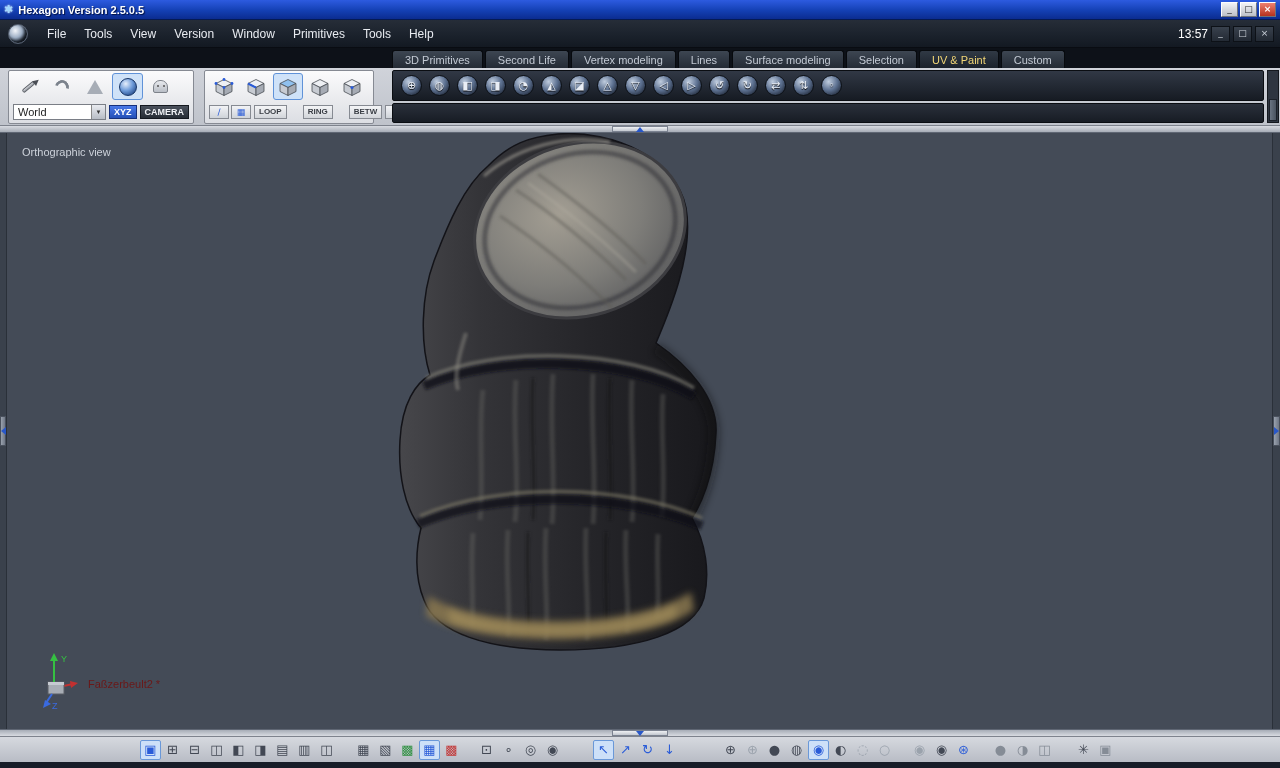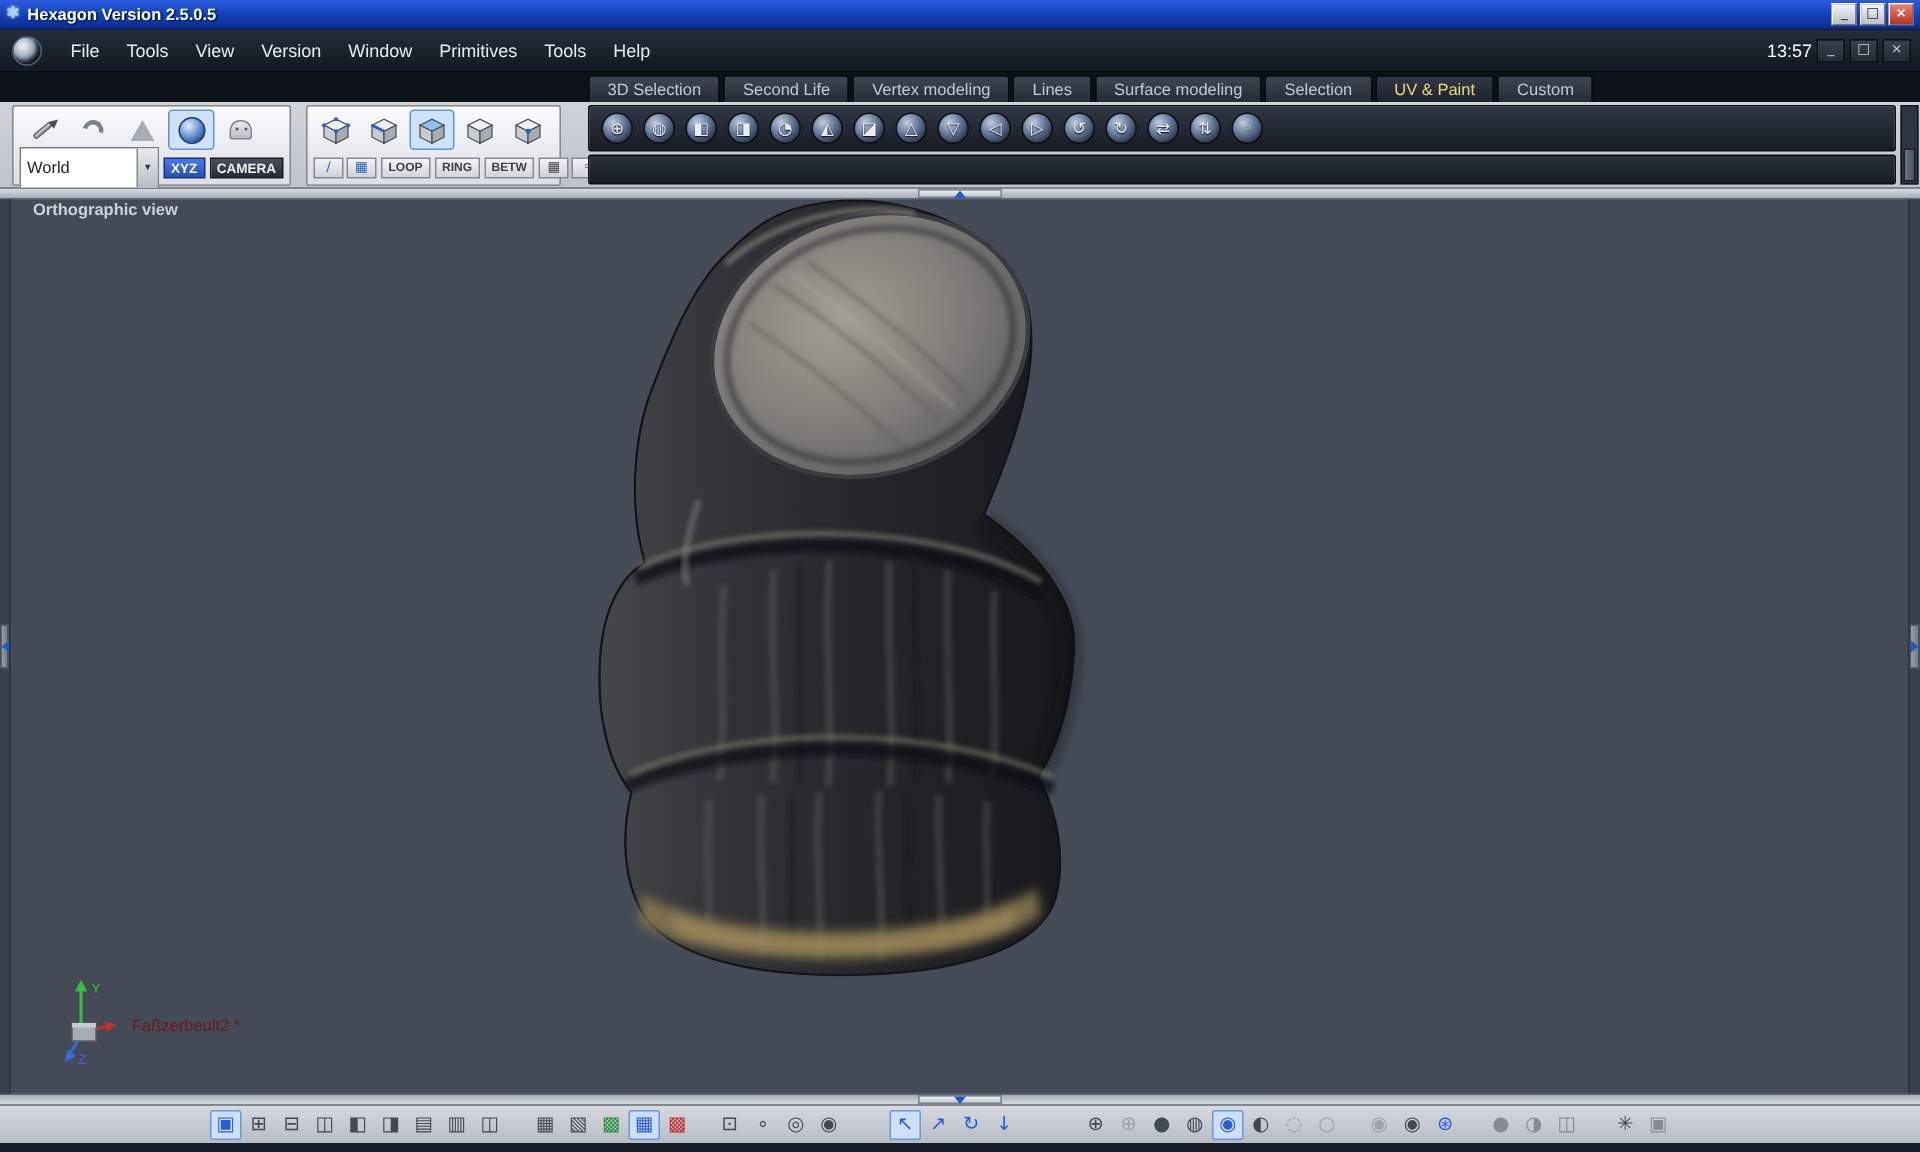--- a/index.html
+++ b/index.html
@@ -53,21 +53,21 @@
   .cube-btn.is-active{background:#cfe2f8;border:1px solid #5f92d8;}
 
   .ic-pen{position:relative;width:15px;height:4px;background:linear-gradient(180deg,#dcdee3,#8d929a);border:1px solid #5c6067;border-radius:2px;transform:rotate(-40deg);}
   .ic-pen::after{content:"";position:absolute;right:-6px;top:-1px;border-top:3px solid transparent;border-bottom:3px solid transparent;border-left:6px solid #4a4e55;}
   .ic-hook{width:14px;height:14px;border:3px solid #7b828c;border-left-color:transparent;border-bottom-color:transparent;border-radius:50%;transform:rotate(-30deg);}
   .ic-cone{width:0;height:0;border-left:8px solid transparent;border-right:8px solid transparent;border-bottom:14px solid #a7adb6;}
   .ic-sphere{width:18px;height:18px;border-radius:50%;background:radial-gradient(circle at 36% 30%,#e6eefb,#6f9cda 45%,#1f4585 88%);border:1px solid #173567;}
   .ic-ghost{position:relative;width:15px;height:13px;background:linear-gradient(180deg,#e8eaee,#b9bec6);border:1px solid #7d828a;border-radius:7px 7px 2px 2px;}
   .ic-ghost::before{content:"";position:absolute;left:3px;top:4px;width:2px;height:2px;background:#555;border-radius:50%;box-shadow:6px 0 0 #555;}
 
-  .dropdown{width:96px;height:28px;background:#fff;border:1px solid #7a7e86;display:flex;align-items:center;font-size:11px;color:#222;}
+  .dropdown{width:96px;height:16px;background:#fff;border:1px solid #7a7e86;display:flex;align-items:center;font-size:11px;color:#222;}
   .dropdown .val{flex:1;padding:0 4px;}
   .dd-arrow{width:14px;height:100%;background:linear-gradient(180deg,#e9ebf0,#b7bcc5);border-left:1px solid #888;display:flex;align-items:center;justify-content:center;font-size:6px;color:#333;}
   .btn-xyz{height:14px;padding:1px 4px;background:linear-gradient(180deg,#4a79e8,#2450b8);color:#fff;font-size:9px;font-weight:bold;border:1px solid #16307c;line-height:1;display:flex;align-items:center;}
   .btn-camera{height:14px;padding:1px 4px;background:linear-gradient(180deg,#4a515c,#262c35);color:#eef0f4;font-size:9px;font-weight:bold;border:1px solid #14181f;line-height:1;display:flex;align-items:center;}
 
   .cube path{stroke:#464b52;stroke-width:.8;}
   .cube .f-top{fill:#eef0f4}.cube .f-left{fill:#c7cbd2}.cube .f-right{fill:#a6abb4}
   .cube.face-hl .f-top{fill:#8fc0ee}
   .cube .verts circle{fill:#2a5cd8}
   .cube .edge-hl{stroke:#2a5cd8;stroke-width:2;}
@@ -97,21 +97,21 @@
   .vp-handle{width:56px;height:100%;background:linear-gradient(180deg,#eef0f3,#c2c7cf);border:1px solid #7b8290;display:flex;align-items:center;justify-content:center;}
   .vp-rail{position:absolute;top:7px;bottom:7px;width:7px;background:#3a414c;display:flex;align-items:center;}
   .vp-rail.left{left:0;border-right:1px solid #2a3039;}
   .vp-rail.right{right:0;border-left:1px solid #2a3039;width:8px;}
   .vp-rail-handle{width:100%;height:30px;background:linear-gradient(90deg,#99a1ad,#6f7785);border:1px solid #4a515d;display:flex;align-items:center;justify-content:center;}
   .tri-up{width:0;height:0;border-left:4px solid transparent;border-right:4px solid transparent;border-bottom:5px solid #2857c8;}
   .tri-down{width:0;height:0;border-left:4px solid transparent;border-right:4px solid transparent;border-top:5px solid #2857c8;}
   .tri-left{width:0;height:0;border-top:4px solid transparent;border-bottom:4px solid transparent;border-right:5px solid #2857c8;}
   .tri-right{width:0;height:0;border-top:4px solid transparent;border-bottom:4px solid transparent;border-left:5px solid #2857c8;}
 
-  .vp-label{position:absolute;left:22px;top:8px;font-size:11px;color:#cdd2da;font-weight:bold;}
+  .vp-label{position:absolute;left:22px;top:20px;font-size:11px;color:#cdd2da;}
   .model{position:absolute;left:388px;top:2px;width:340px;height:530px;}
   .gizmo{position:absolute;left:40px;top:524px;width:40px;height:60px;}
   .obj-label{position:absolute;left:88px;top:552px;font-size:11px;color:#6b1818;}
 
   
   .bottombar{position:absolute;left:0;right:0;bottom:6px;height:26px;display:flex;align-items:center;padding-left:140px;
     background:linear-gradient(180deg,#d6d9df,#b8bcc5);border-top:1px solid #7e838d;}
   .bb-group{display:flex;align-items:center;gap:1px;}
   .bb-btn{width:21px;height:20px;display:flex;align-items:center;justify-content:center;border:1px solid transparent;border-radius:2px;}
   .bb-btn .g{font-size:13px;line-height:1;color:#424854;}
@@ -176,21 +176,21 @@
           <span class="g">□</span>
         </span>
         <span class="win-btn">
           <span class="g">×</span>
         </span>
       </span>
   </div>
 
   <div class="tabbar">
 
-  <div class="tab">3D Selection</div>
+  <div class="tab">3D Primitives</div>
       <div class="tab">Second Life</div>
       <div class="tab">Vertex modeling</div>
       <div class="tab">Lines</div>
       <div class="tab">Surface modeling</div>
       <div class="tab">Selection</div>
       <div class="tab is-active">UV &amp; Paint</div>
       <div class="tab">Custom</div>
     </div>
 
   <div class="toolzone">
@@ -272,21 +272,21 @@
       <div class="trow2">
         <span style="display:flex;gap:2px;">
 
         <span class="mini-ic-btn blue">
               <span class="g">∕</span>
             </span>
             <span class="mini-ic-btn blue">
               <span class="g">▦</span>
             </span>
           </span>
-        <span style="display:flex;gap:3px;">
+        <span style="display:flex;gap:16px;">
 
         <span class="mini-label-btn">LOOP</span>
             <span class="mini-label-btn">RING</span>
             <span class="mini-label-btn">BETW</span>
           </span>
         <span style="display:flex;gap:2px;">
 
         <span class="mini-ic-btn">
               <span class="g">▦</span>
             </span>

